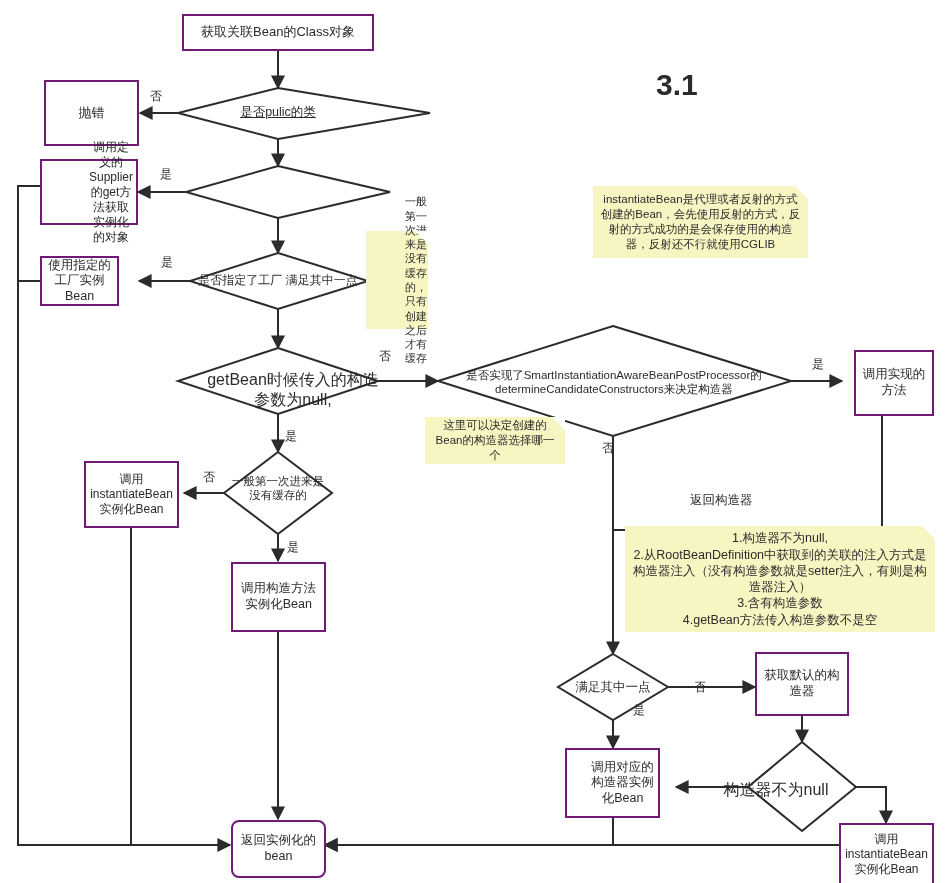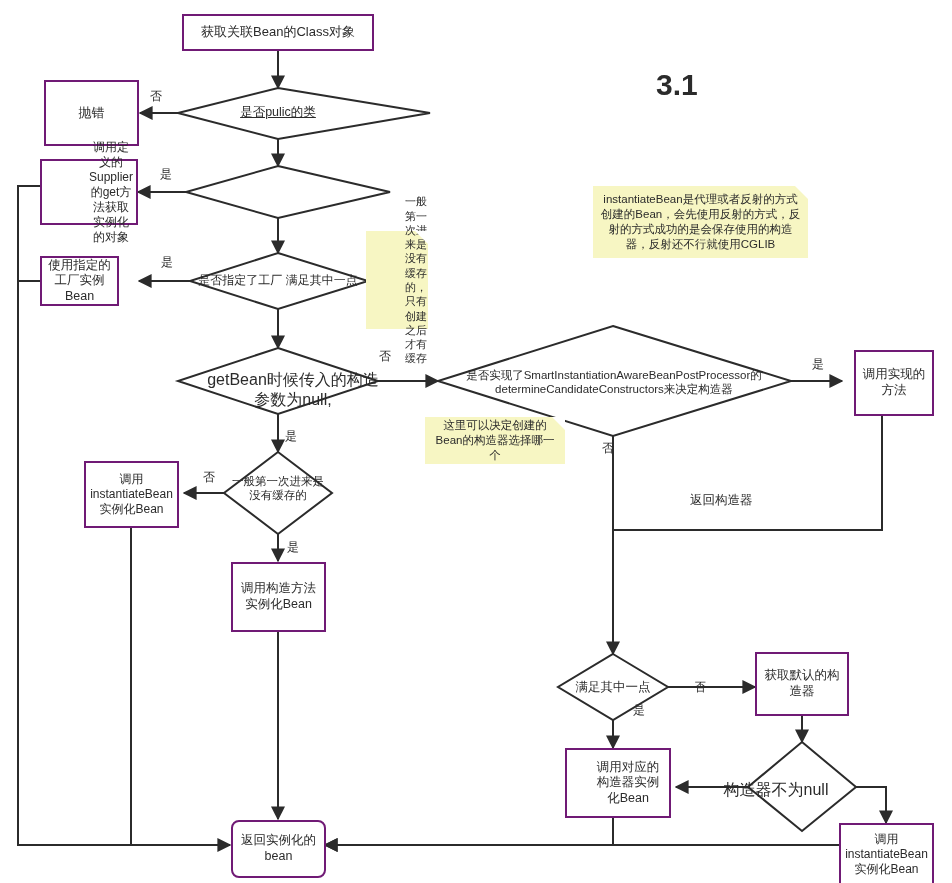--- a/index.html
+++ b/index.html
@@ -113,21 +113,21 @@
   </div>
 
   <div class="node box" style="left:231px;top:562px;width:95px;height:70px;font-size:12.5px;">
     <span>调用构造方法实例化Bean</span>
   </div>
 
   <div class="node box" style="left:755px;top:652px;width:94px;height:64px;font-size:12.5px;">
     <span>获取默认的构造器</span>
   </div>
 
-  <div class="node box" style="left:565px;top:748px;width:106px;height:70px;font-size:12.5px;padding-left:24px;">
+  <div class="node box" style="left:565px;top:748px;width:95px;height:70px;font-size:12.5px;padding-left:24px;">
     <span>调用对应的构造器实例化Bean</span>
   </div>
 
   <div class="node box" style="left:839px;top:823px;width:95px;height:62px;font-size:12px;">
     <span>调用instantiateBean实例化Bean</span>
   </div>
 
   <div class="node box" style="left:231px;top:820px;width:95px;height:58px;font-size:12.5px;border-radius:8px;">
     <span>返回实例化的bean</span>
   </div>
@@ -204,14 +204,21 @@
   <div class="note" style="left:593px;top:162px;width:215px;height:72px;font-size:11.5px;margin-top:24px;">
     <span>instantiateBean是代理或者反射的方式创建的Bean，会先使用反射的方式，反射的方式成功的是会保存使用的构造器，反射还不行就使用CGLIB</span>
     <span class="note-fold"></span>
   </div>
 
   <div class="note" style="left:425px;top:417px;width:140px;height:47px;font-size:11.5px;">
     <span>这里可以决定创建的Bean的构造器选择哪一个</span>
     <span class="note-fold"></span>
   </div>
 
+  <div class="note" style="left:625px;top:526px;width:310px;height:106px;font-size:12.5px;white-space:pre-line;">
+    <span>1.构造器不为null,
+2.从RootBeanDefinition中获取到的关联的注入方式是构造器注入（没有构造参数就是setter注入，有则是构造器注入）
+3.含有构造参数
+4.getBean方法传入构造参数不是空</span>
+    <span class="note-fold"></span>
+  </div>
 
 </div>
 
 </body></html>

